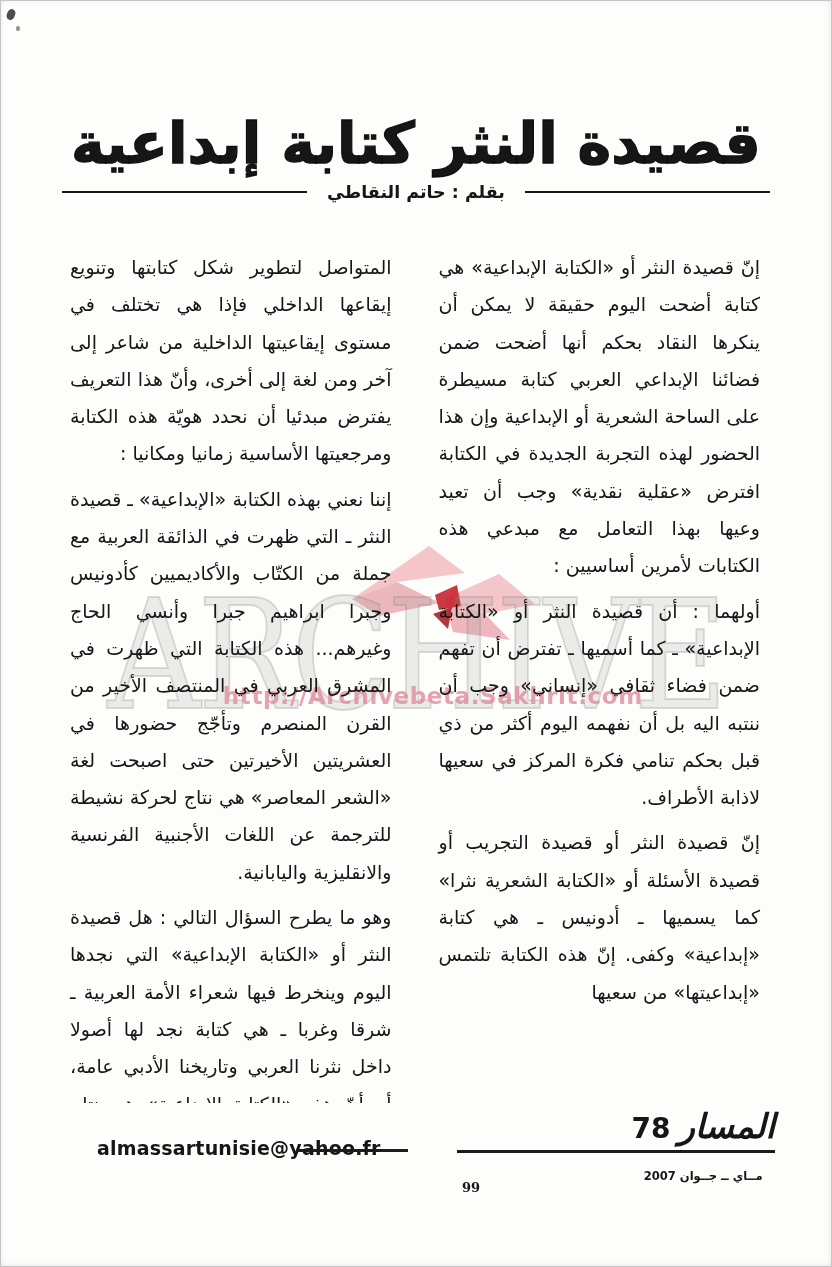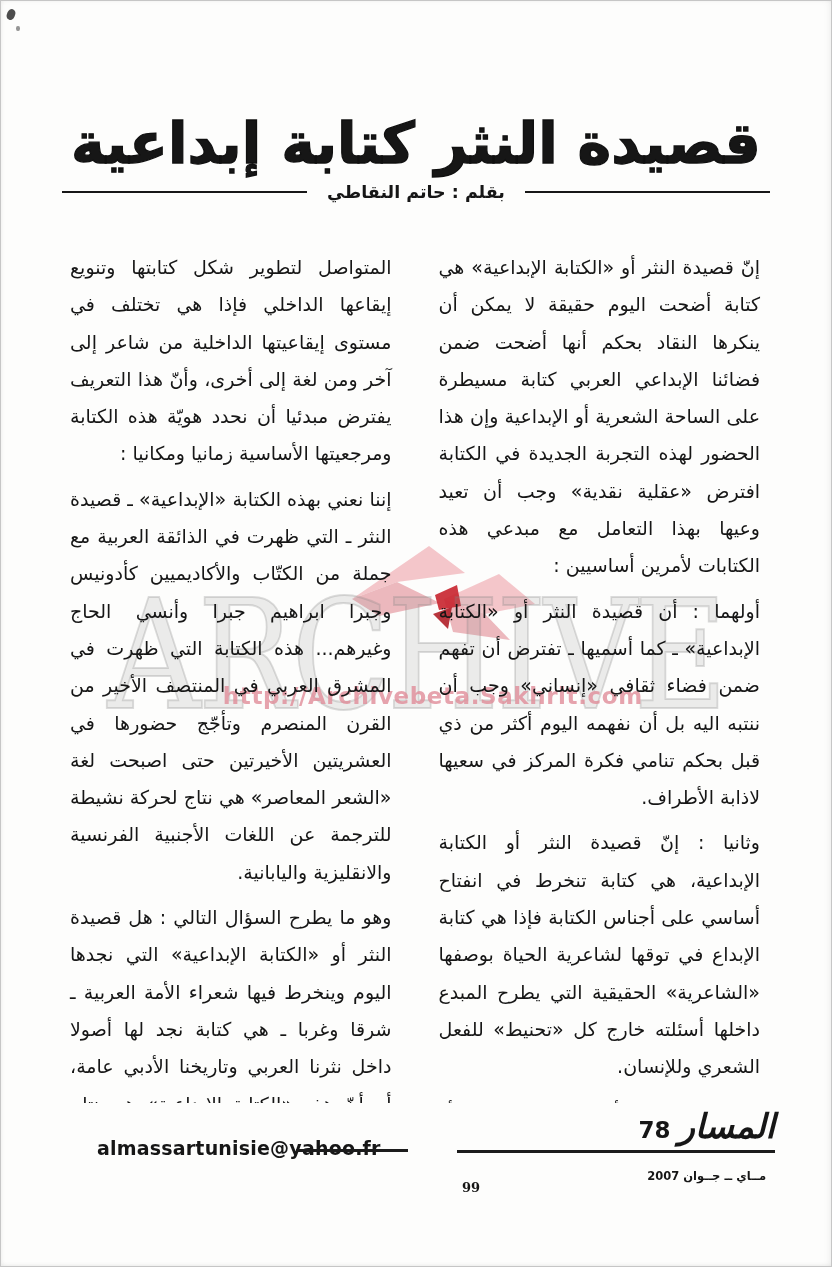--- a/index.html
+++ b/index.html
@@ -51,21 +51,21 @@
 
   
   .email { position:absolute; left:97px; top:1137px; font-size:19px; font-weight:bold; letter-spacing:.2px; z-index:2;text-align:right; }
   .frule { position:absolute; height:2.6px; background:#1c1c1c; z-index:2; }
   .frule.f1 { left:296px; top:1149px; width:112px; }
   .frule.f2 { left:457px; top:1150px; width:318px; }
   .pagenum { position:absolute; left:418px; top:1180px; font-family:"DejaVu Serif", serif; font-size:13px; font-weight:bold; z-index:2;margin-left:44px; }
   .masthead { position:absolute; right:57px; top:1109px; direction:rtl; text-align:center; z-index:2; }
   .masthead-title { display:flex; direction:rtl; align-items:baseline; justify-content:flex-start; gap:8px; line-height:1; }
   .journal-name { font-size:34px; font-weight:bold; font-style:italic; }
-  .issue-no { font-size:23px; font-weight:bold; }
+  .issue-no { font-size:28px; font-weight:bold; }
   .issue-date { margin-top:26px; font-size:11.5px; font-weight:bold; letter-spacing:.5px; }
 </style>
 </head>
 <body>
 
 <div class="page">
 
   <div class="speck s1"></div>
   <div class="speck s2"></div>
 
@@ -87,21 +87,20 @@
       <polygon points="86,71 105,64 101,86" fill="#b01f28" opacity="0.9"></polygon>
     </svg>
   </div>
   <div class="wm-word">ARCHIVE</div>
   <div class="wm-url">http://Archivebeta.Sakhrit.com</div>
 
   <div class="columns" dir="rtl">
     <div class="col">
       <p>إنّ قصيدة النثر أو «الكتابة الإبداعية» هي كتابة أضحت اليوم حقيقة لا يمكن أن ينكرها النقاد بحكم أنها أضحت ضمن فضائنا الإبداعي العربي كتابة مسيطرة على الساحة الشعرية أو الإبداعية وإن هذا الحضور لهذه التجربة الجديدة في الكتابة افترض «عقلية نقدية» وجب أن تعيد وعيها بهذا التعامل مع مبدعي هذه الكتابات لأمرين أساسيين :</p>
       <p>أولهما : أن قصيدة النثر أو «الكتابة الإبداعية» ـ كما أسميها ـ تفترض أن تفهم ضمن فضاء ثقافي «إنساني» وجب أن ننتبه اليه بل أن نفهمه اليوم أكثر من ذي قبل بحكم تنامي فكرة المركز في سعيها لاذابة الأطراف.</p>
-      <p>وثانيا : إنّ قصيدة النثر أو الكتابة الإبداعية، هي كتابة تنخرط في انفتاح أساسي على أجناس الكتابة فإذا هي كتابة الإبداع في توقها لشاعرية الحياة بوصفها «الشاعرية» الحقيقية التي يطرح المبدع داخلها أسئلته خارج كل «تحنيط» للفعل الشعري وللإنسان.</p>
       <p>إنّ قصيدة النثر أو قصيدة التجريب أو قصيدة الأسئلة أو «الكتابة الشعرية نثرا» كما يسميها ـ أدونيس ـ هي كتابة «إبداعية» وكفى. إنّ هذه الكتابة تلتمس «إبداعيتها» من سعيها</p>
     </div>
     <div class="col">
       <p>المتواصل لتطوير شكل كتابتها وتنويع إيقاعها الداخلي فإذا هي تختلف في مستوى إيقاعيتها الداخلية من شاعر إلى آخر ومن لغة إلى أخرى، وأنّ هذا التعريف يفترض مبدئيا أن نحدد هويّة هذه الكتابة ومرجعيتها الأساسية زمانيا ومكانيا :</p>
       <p>إننا نعني بهذه الكتابة «الإبداعية» ـ قصيدة النثر ـ التي ظهرت في الذائقة العربية مع جملة من الكتّاب والأكاديميين كأدونيس وجبرا ابراهيم جبرا وأنسي الحاج وغيرهم... هذه الكتابة التي ظهرت في المشرق العربي في المنتصف الأخير من القرن المنصرم وتأجّج حضورها في العشريتين الأخيرتين حتى اصبحت لغة «الشعر المعاصر» هي نتاج لحركة نشيطة للترجمة عن اللغات الأجنبية الفرنسية والانقليزية واليابانية.</p>
       <p>وهو ما يطرح السؤال التالي : هل قصيدة النثر أو «الكتابة الإبداعية» التي نجدها اليوم وينخرط فيها شعراء الأمة العربية ـ شرقا وغربا ـ هي كتابة نجد لها أصولا داخل نثرنا العربي وتاريخنا الأدبي عامة، أم أنّ هذه «الكتابة الإبداعية» هي نتاج ضروري لتطور (حضارة المركز) وقدرتها على ابتلاع «الآخر»</p>
     </div>
   </div>
 
   <span class="email">almassartunisie@yahoo.fr</span>

